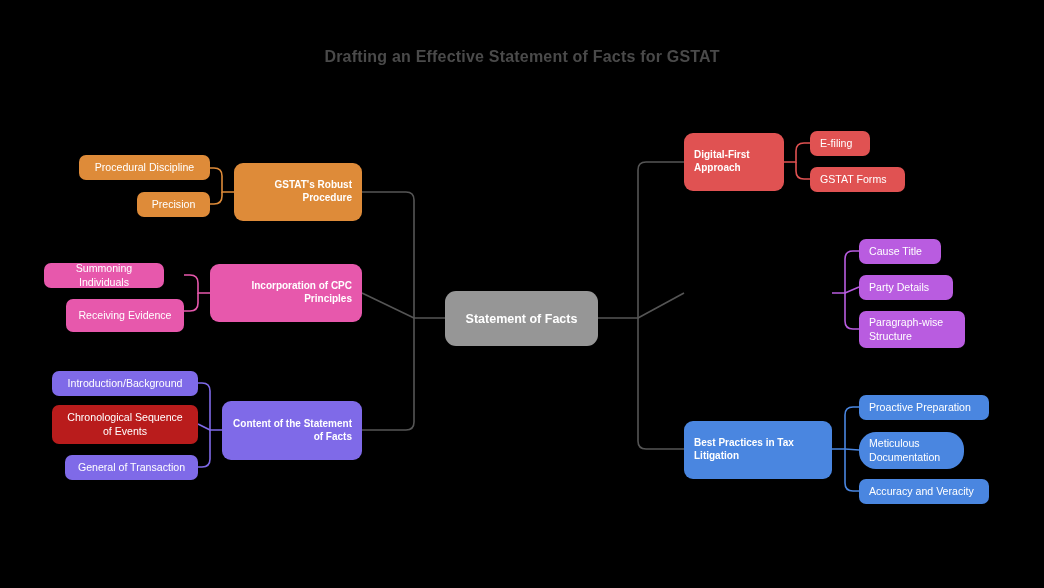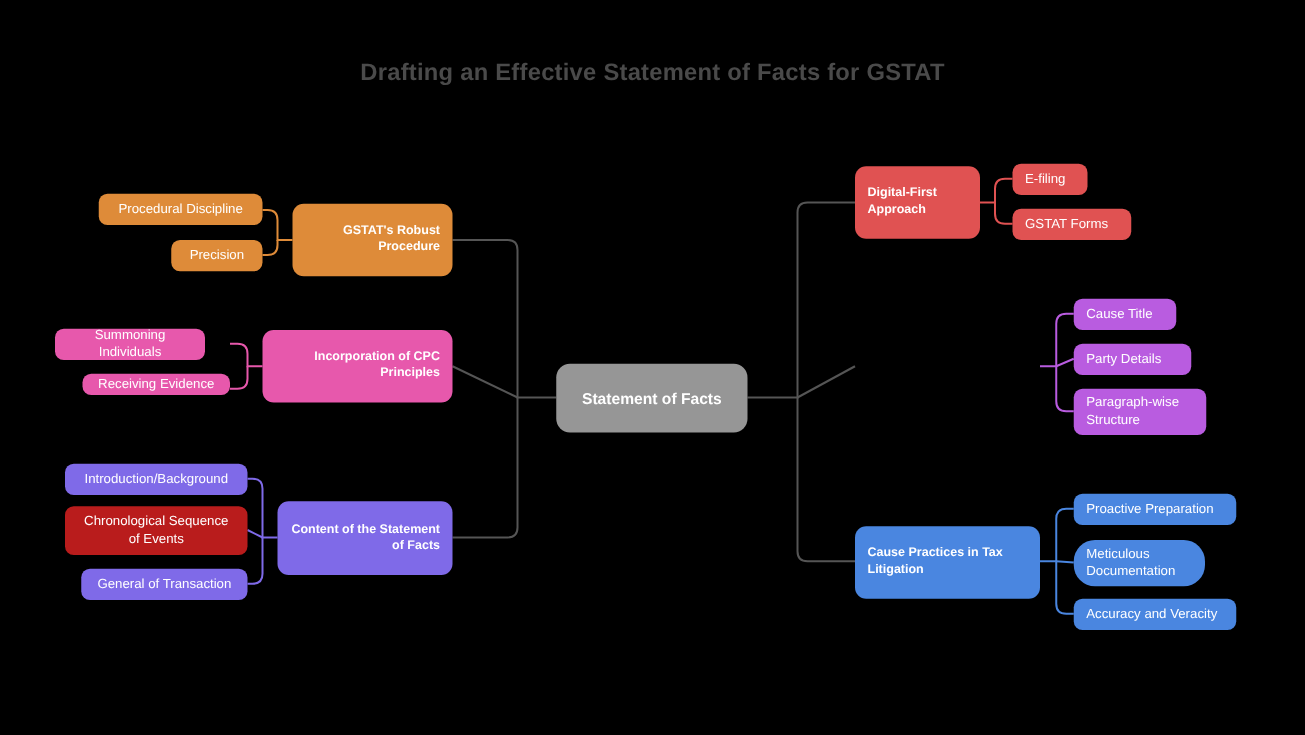--- a/index.html
+++ b/index.html
@@ -15,21 +15,21 @@
     width: 1044px;
     height: 588px;
     background: #000000;
   }
   #title {
     position: absolute;
     left: 0;
     top: 48px;
     width: 1044px;
     text-align: center;
-    font-size: 19px;
+    font-size: 16px;
     font-weight: bold;
     color: #4a4a4a;
     letter-spacing: 0.2px;
   }
   svg#links {
     position: absolute;
     left: 0;
     top: 0;
     width: 1044px;
     height: 588px;
@@ -130,21 +130,21 @@
   <div class="node leaf center" style="left:137px; top:192px; width:73px; height:25px; background:#de8b39;">
     <span>Precision</span>
   </div>
 
   <div class="node branch ralign" style="left:210px; top:264px; width:152px; height:58px; background:#e758ac;">
     <span>Incorporation of CPC Principles</span>
   </div>
   <div class="node leaf center" style="left:44px; top:263px; width:120px; height:25px; background:#e758ac;">
     <span>Summoning Individuals</span>
   </div>
-  <div class="node leaf center" style="left:66px; top:299px; width:118px; height:17px; background:#e758ac;">
+  <div class="node leaf center" style="left:66px; top:299px; width:118px; height:33px; background:#e758ac;">
     <span>Receiving Evidence</span>
   </div>
 
   <div class="node branch ralign" style="left:222px; top:401px; width:140px; height:59px; background:#7f6ae8;">
     <span>Content of the Statement of Facts</span>
   </div>
   <div class="node leaf center" style="left:52px; top:371px; width:146px; height:25px; background:#7f6ae8;">
     <span>Introduction/Background</span>
   </div>
   <div class="node leaf center" style="left:52px; top:405px; width:146px; height:39px; background:#b91c1c;">
@@ -168,21 +168,21 @@
     <span>Cause Title</span>
   </div>
   <div class="node leaf lalign" style="left:859px; top:275px; width:94px; height:25px; background:#b95ce0;">
     <span>Party Details</span>
   </div>
   <div class="node leaf lalign" style="left:859px; top:311px; width:106px; height:37px; background:#b95ce0;">
     <span>Paragraph-wise Structure</span>
   </div>
 
   <div class="node branch lalign" style="left:684px; top:421px; width:148px; height:58px; background:#4a86e0;">
-    <span>Cause Practices in Tax Litigation</span>
+    <span>Best Practices in Tax Litigation</span>
   </div>
   <div class="node leaf lalign" style="left:859px; top:395px; width:130px; height:25px; background:#4a86e0;">
     <span>Proactive Preparation</span>
   </div>
   <div class="node leaf lalign" style="left:859px; top:432px; width:105px; height:37px; background:#4a86e0;border-radius:17px;">
     <span>Meticulous Documentation</span>
   </div>
   <div class="node leaf lalign" style="left:859px; top:479px; width:130px; height:25px; background:#4a86e0;">
     <span>Accuracy and Veracity</span>
   </div>

